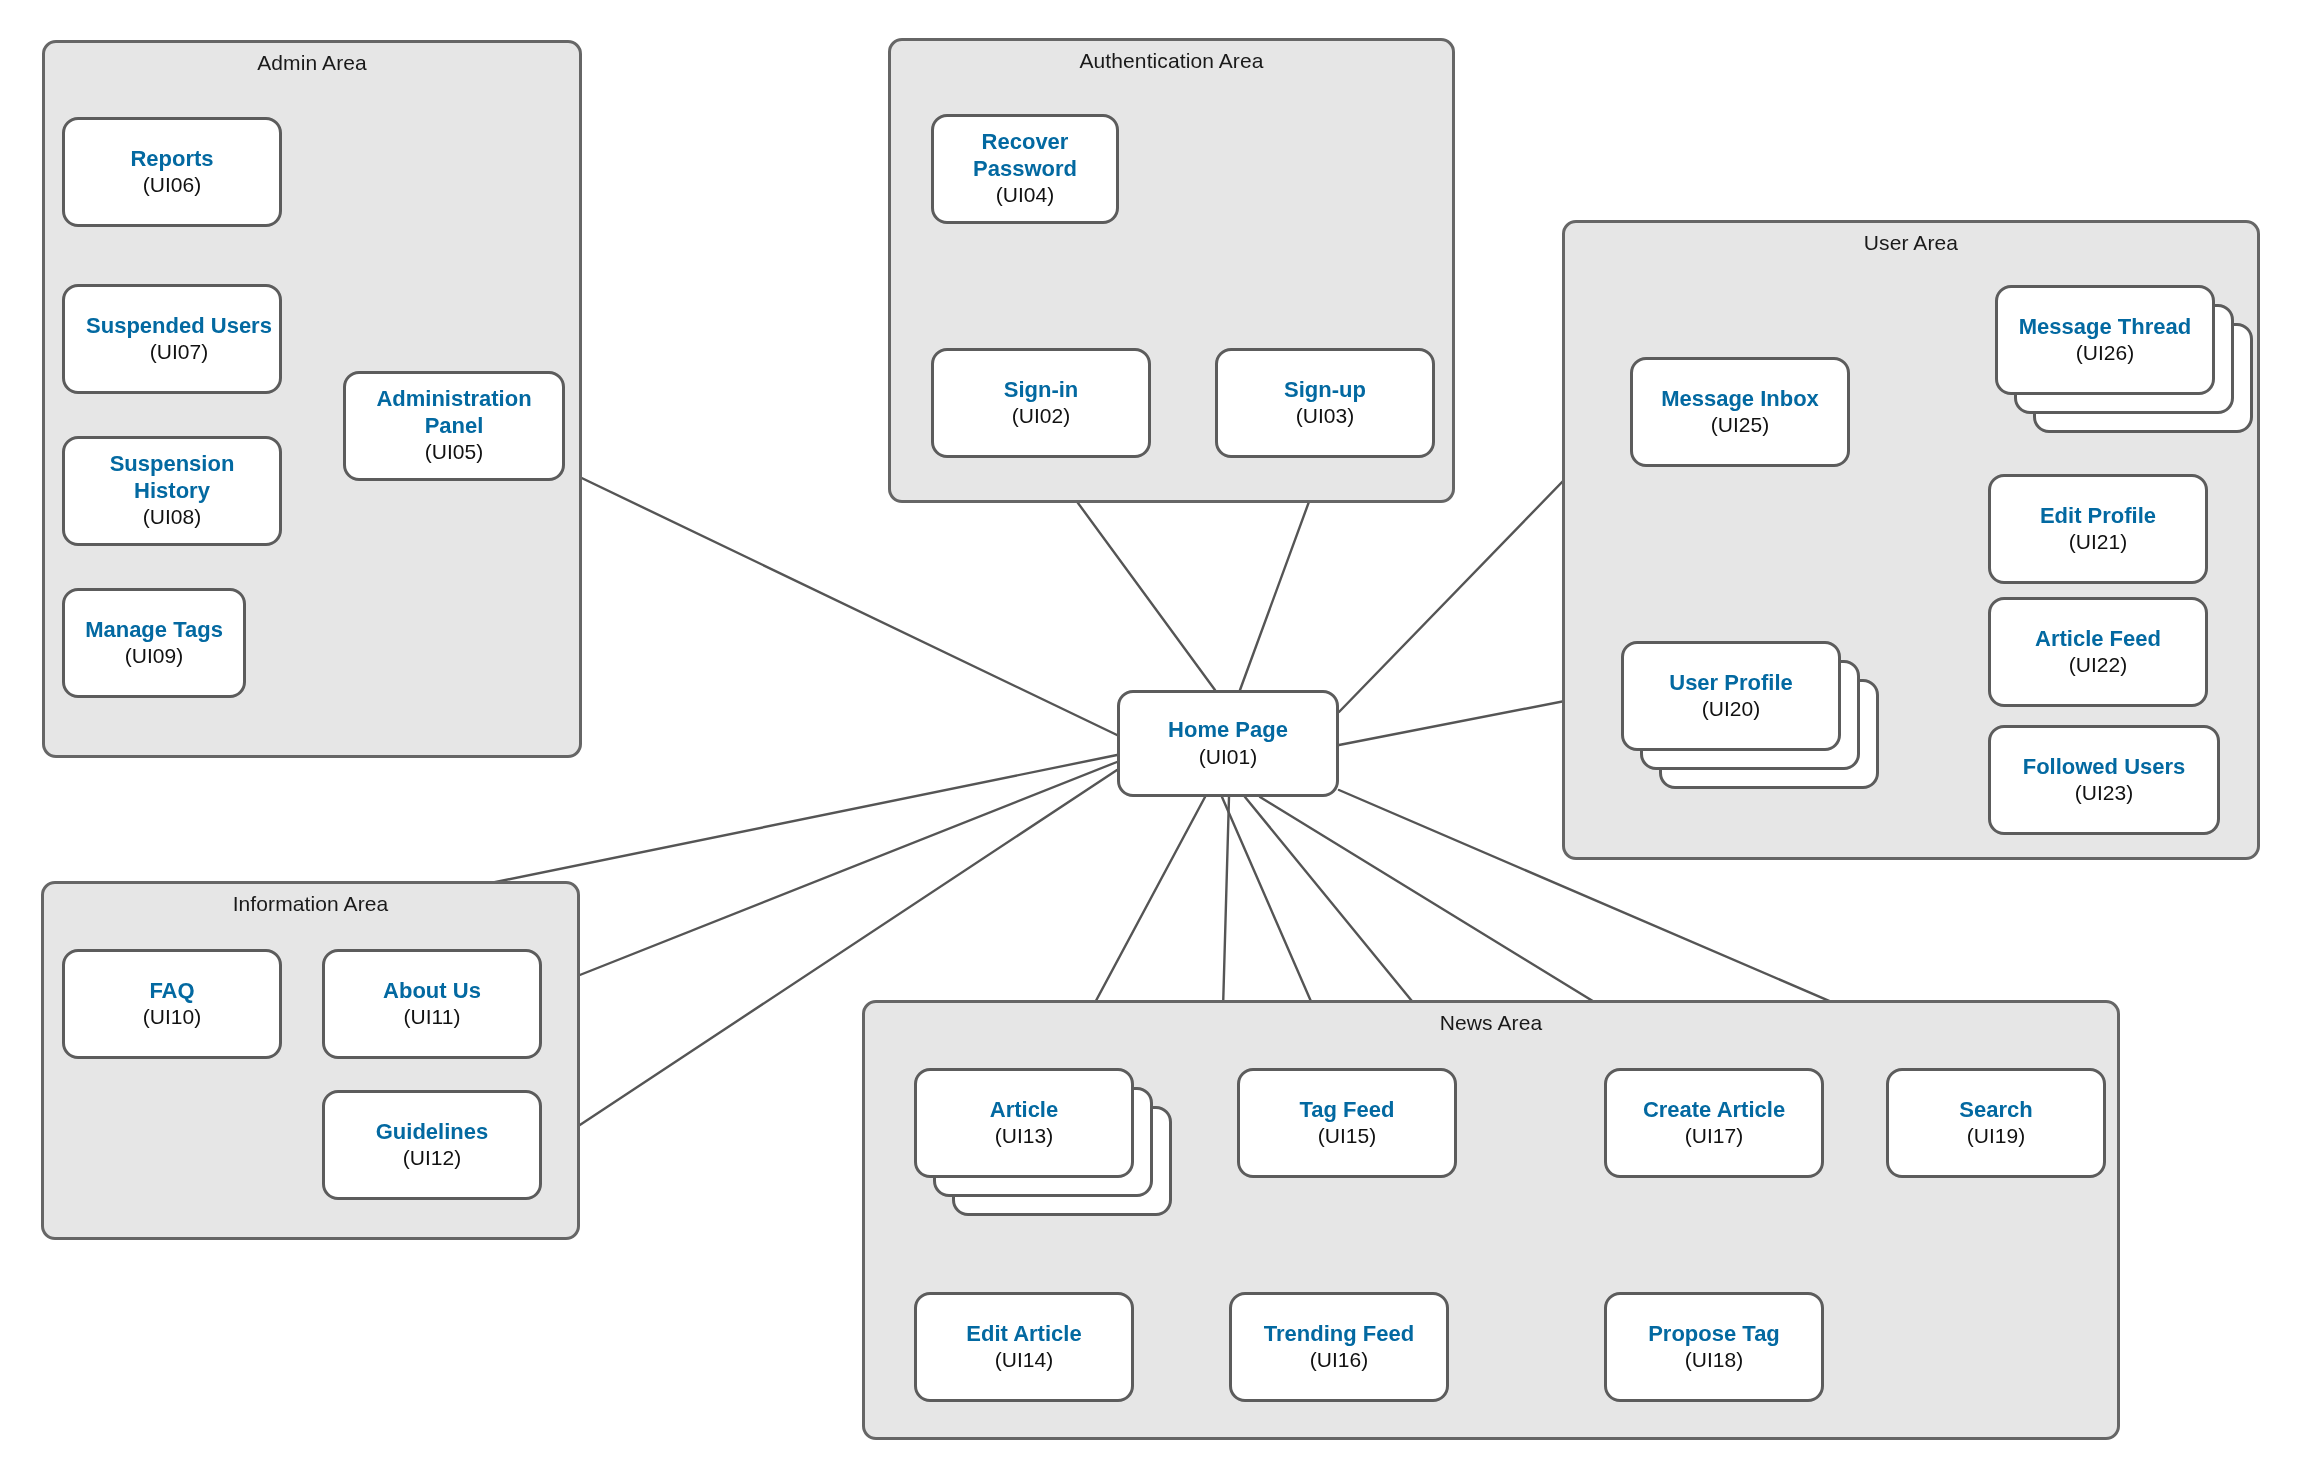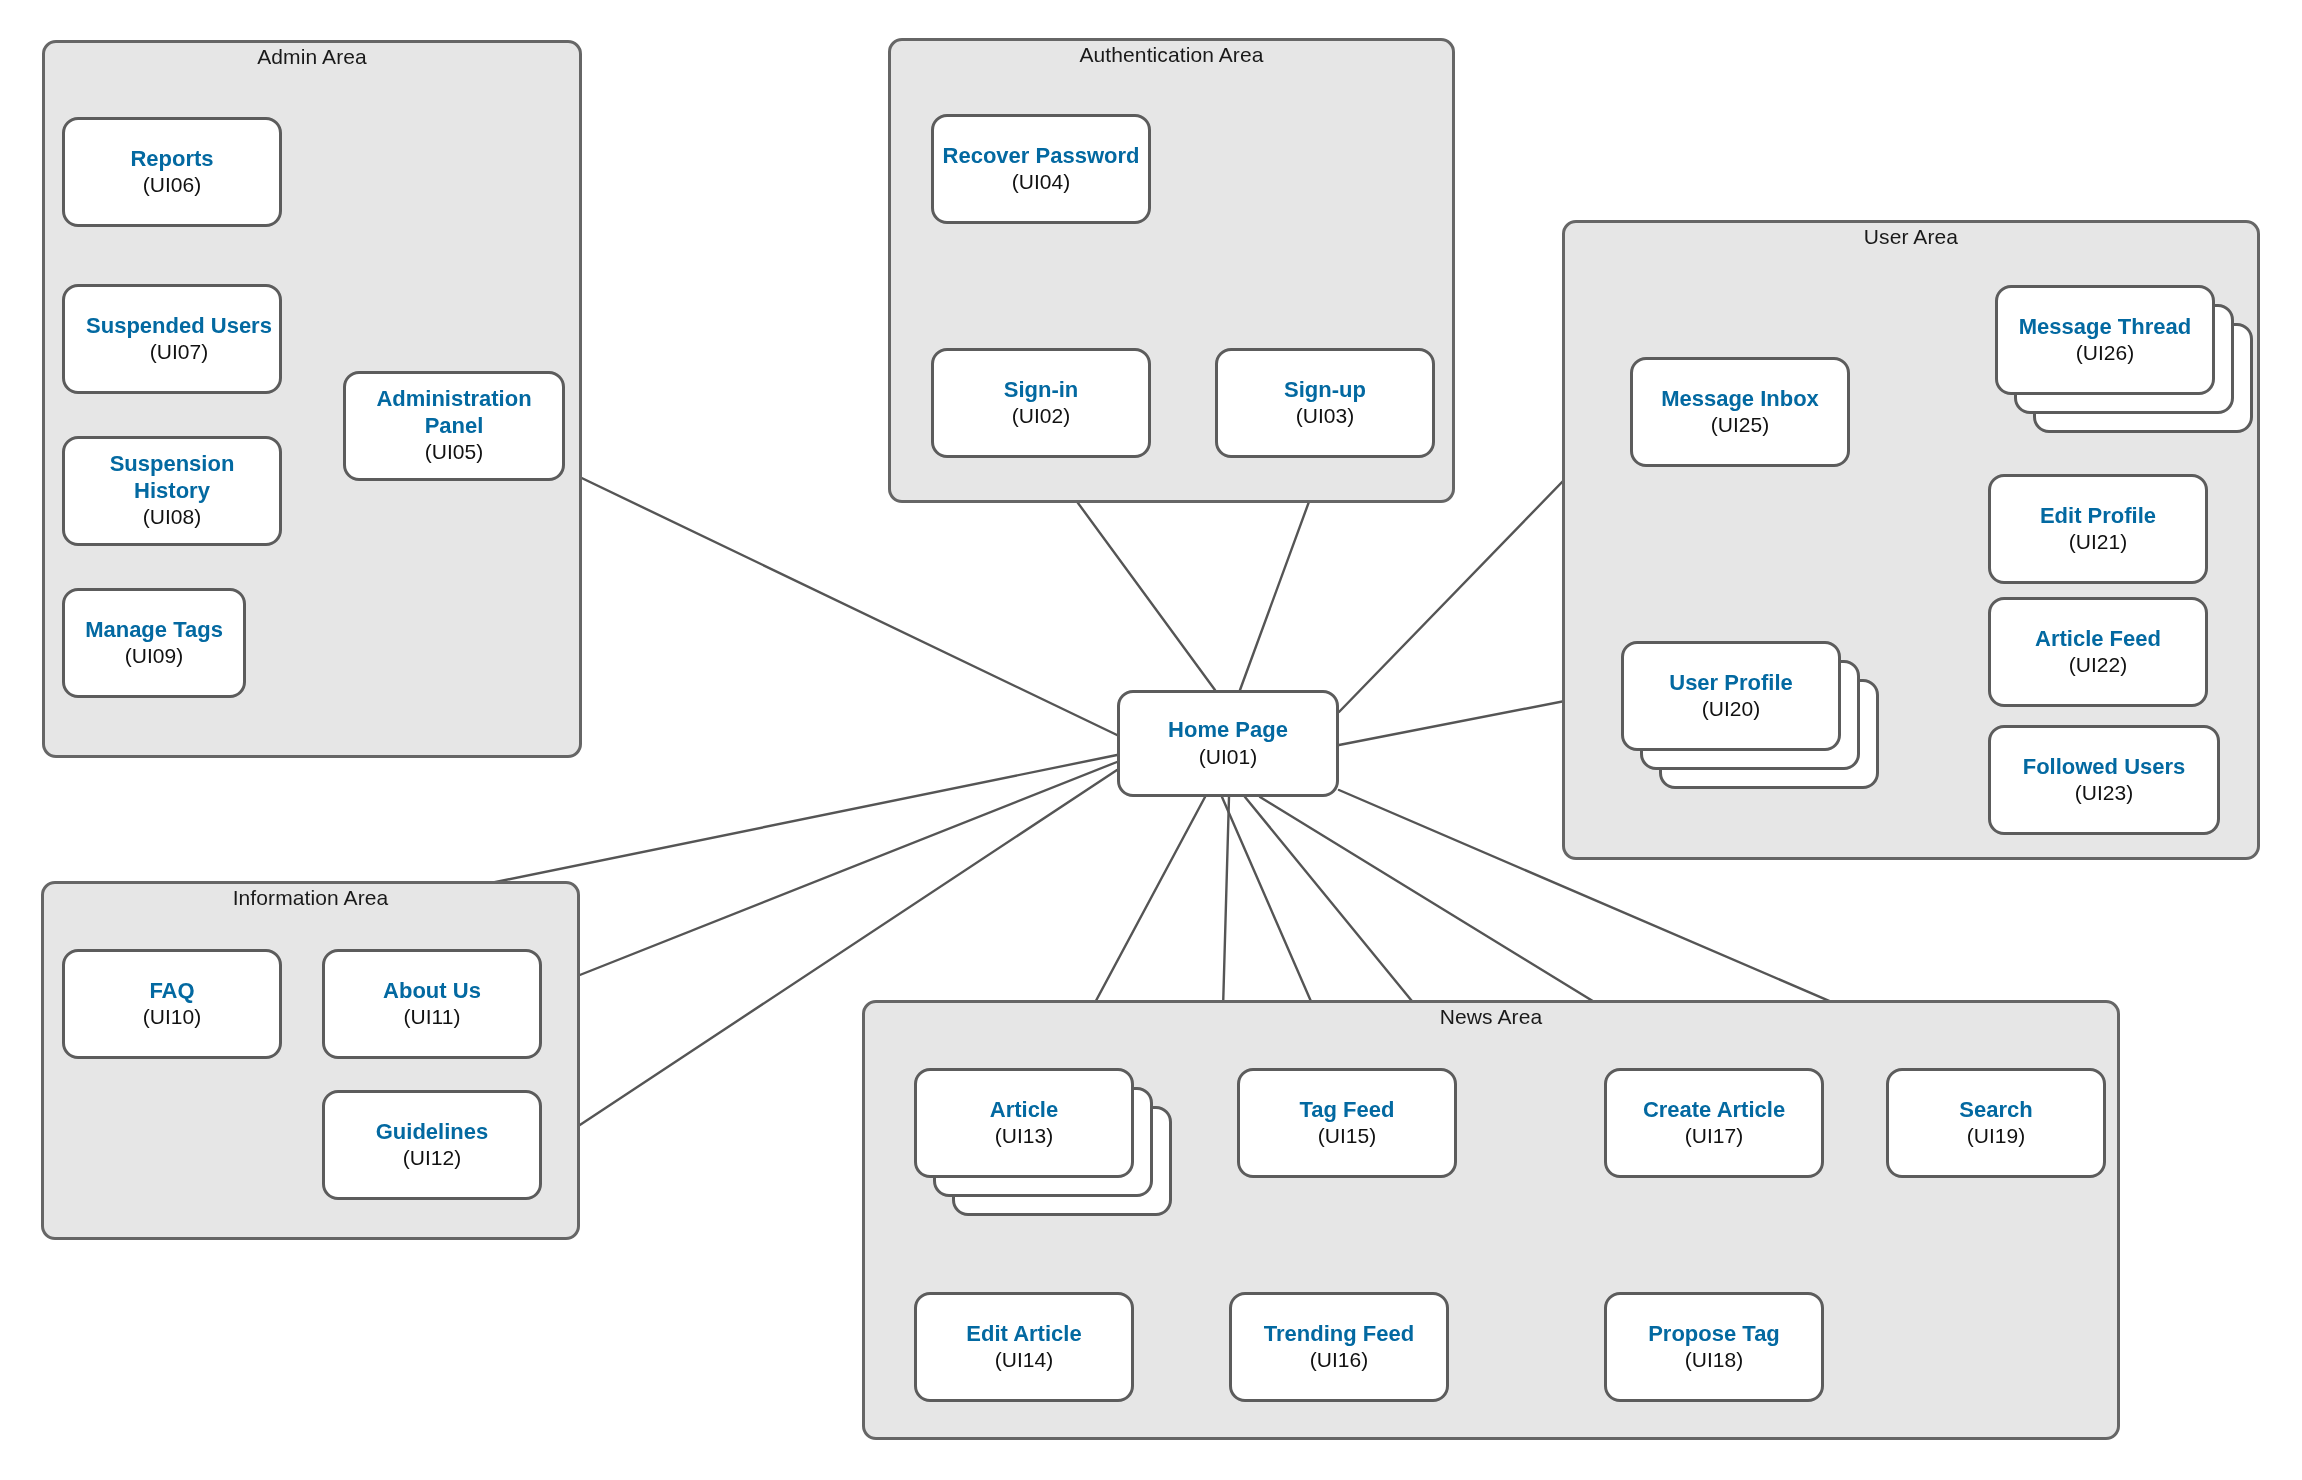--- a/index.html
+++ b/index.html
@@ -29,21 +29,21 @@
   .group-box {
     position: absolute;
     background: #e6e6e6;
     border: 3px solid #666666;
     border-radius: 14px;
     box-sizing: border-box;
     z-index: 2;
   }
   .group-title {
     position: absolute;
-    top: 2px;
+    top: 8px;
     left: 0;
     width: 100%;
     text-align: center;
     font-size: 21px;
     color: #1a1a1a;
     font-weight: normal;
     letter-spacing: 0.1px;
   }
   .node {
     position: absolute;
@@ -139,21 +139,21 @@
         <div class="n-id">(UI01)</div>
       </div>
       <div class="node" style="left: 931px; top: 348px; width: 220px; height: 110px; background: rgb(255, 255, 255); border-color: rgb(92, 92, 92);">
         <div class="n-title">Sign-in</div>
         <div class="n-id">(UI02)</div>
       </div>
       <div class="node" style="left: 1215px; top: 348px; width: 220px; height: 110px; background: rgb(255, 255, 255); border-color: rgb(92, 92, 92);">
         <div class="n-title">Sign-up</div>
         <div class="n-id">(UI03)</div>
       </div>
-      <div class="node" style="left: 931px; top: 114px; width: 220px; height: 110px; background: rgb(255, 255, 255); border-color: rgb(92, 92, 92);">
+      <div class="node" style="left: 931px; top: 114px; width: 188px; height: 110px; background: rgb(255, 255, 255); border-color: rgb(92, 92, 92);">
         <div class="n-title">Recover Password</div>
         <div class="n-id">(UI04)</div>
       </div>
       <div class="node" style="left: 343px; top: 371px; width: 222px; height: 110px; background: rgb(255, 255, 255); border-color: rgb(92, 92, 92);">
         <div class="n-title">Administration Panel</div>
         <div class="n-id">(UI05)</div>
       </div>
       <div class="node" style="left: 62px; top: 117px; width: 220px; height: 110px; background: rgb(255, 255, 255); border-color: rgb(92, 92, 92);">
         <div class="n-title">Reports</div>
         <div class="n-id">(UI06)</div>

